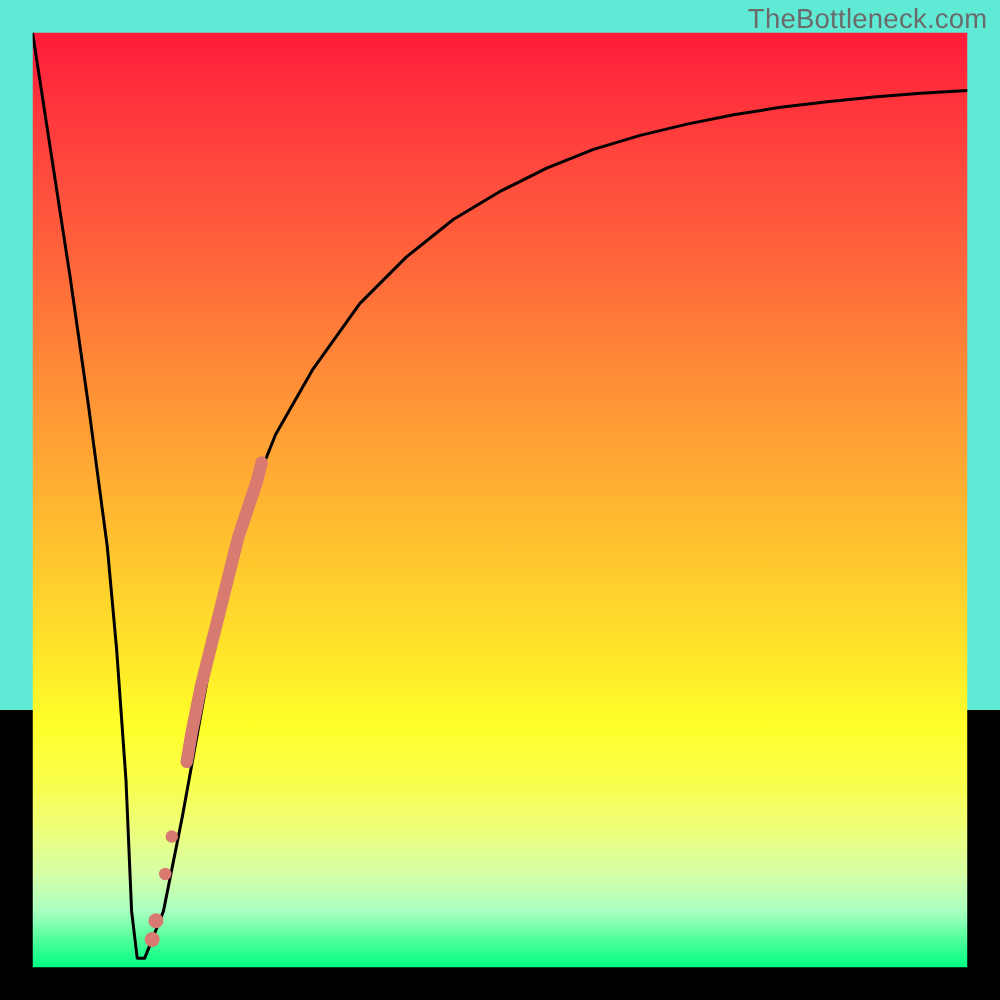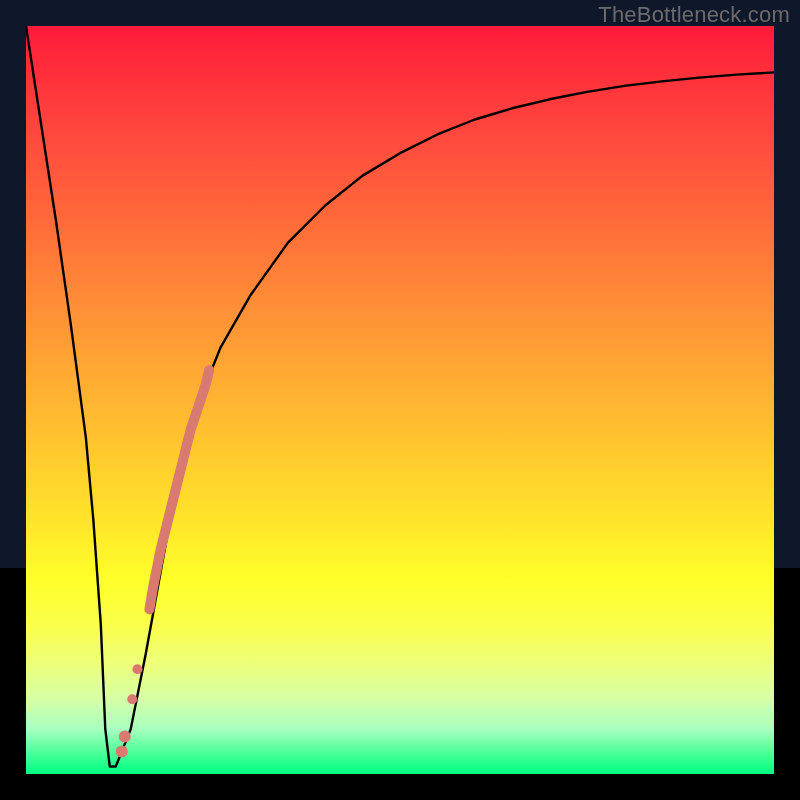--- a/index.html
+++ b/index.html
@@ -10,21 +10,21 @@
     overflow: hidden;
     background: #000;
     font-family: Arial, Helvetica, sans-serif;
   }
   .frame {
     position: absolute;
     top: 0;
     left: 0;
     width: 800px;
     height: 568px;
-    background: #0f172a;
+    background: #5eead4;
   }
   .plot-area {
     position: absolute;
     top: 26px;
     left: 26px;
     width: 748px;
     height: 748px;
     overflow: hidden;
   }
   .gradient {

